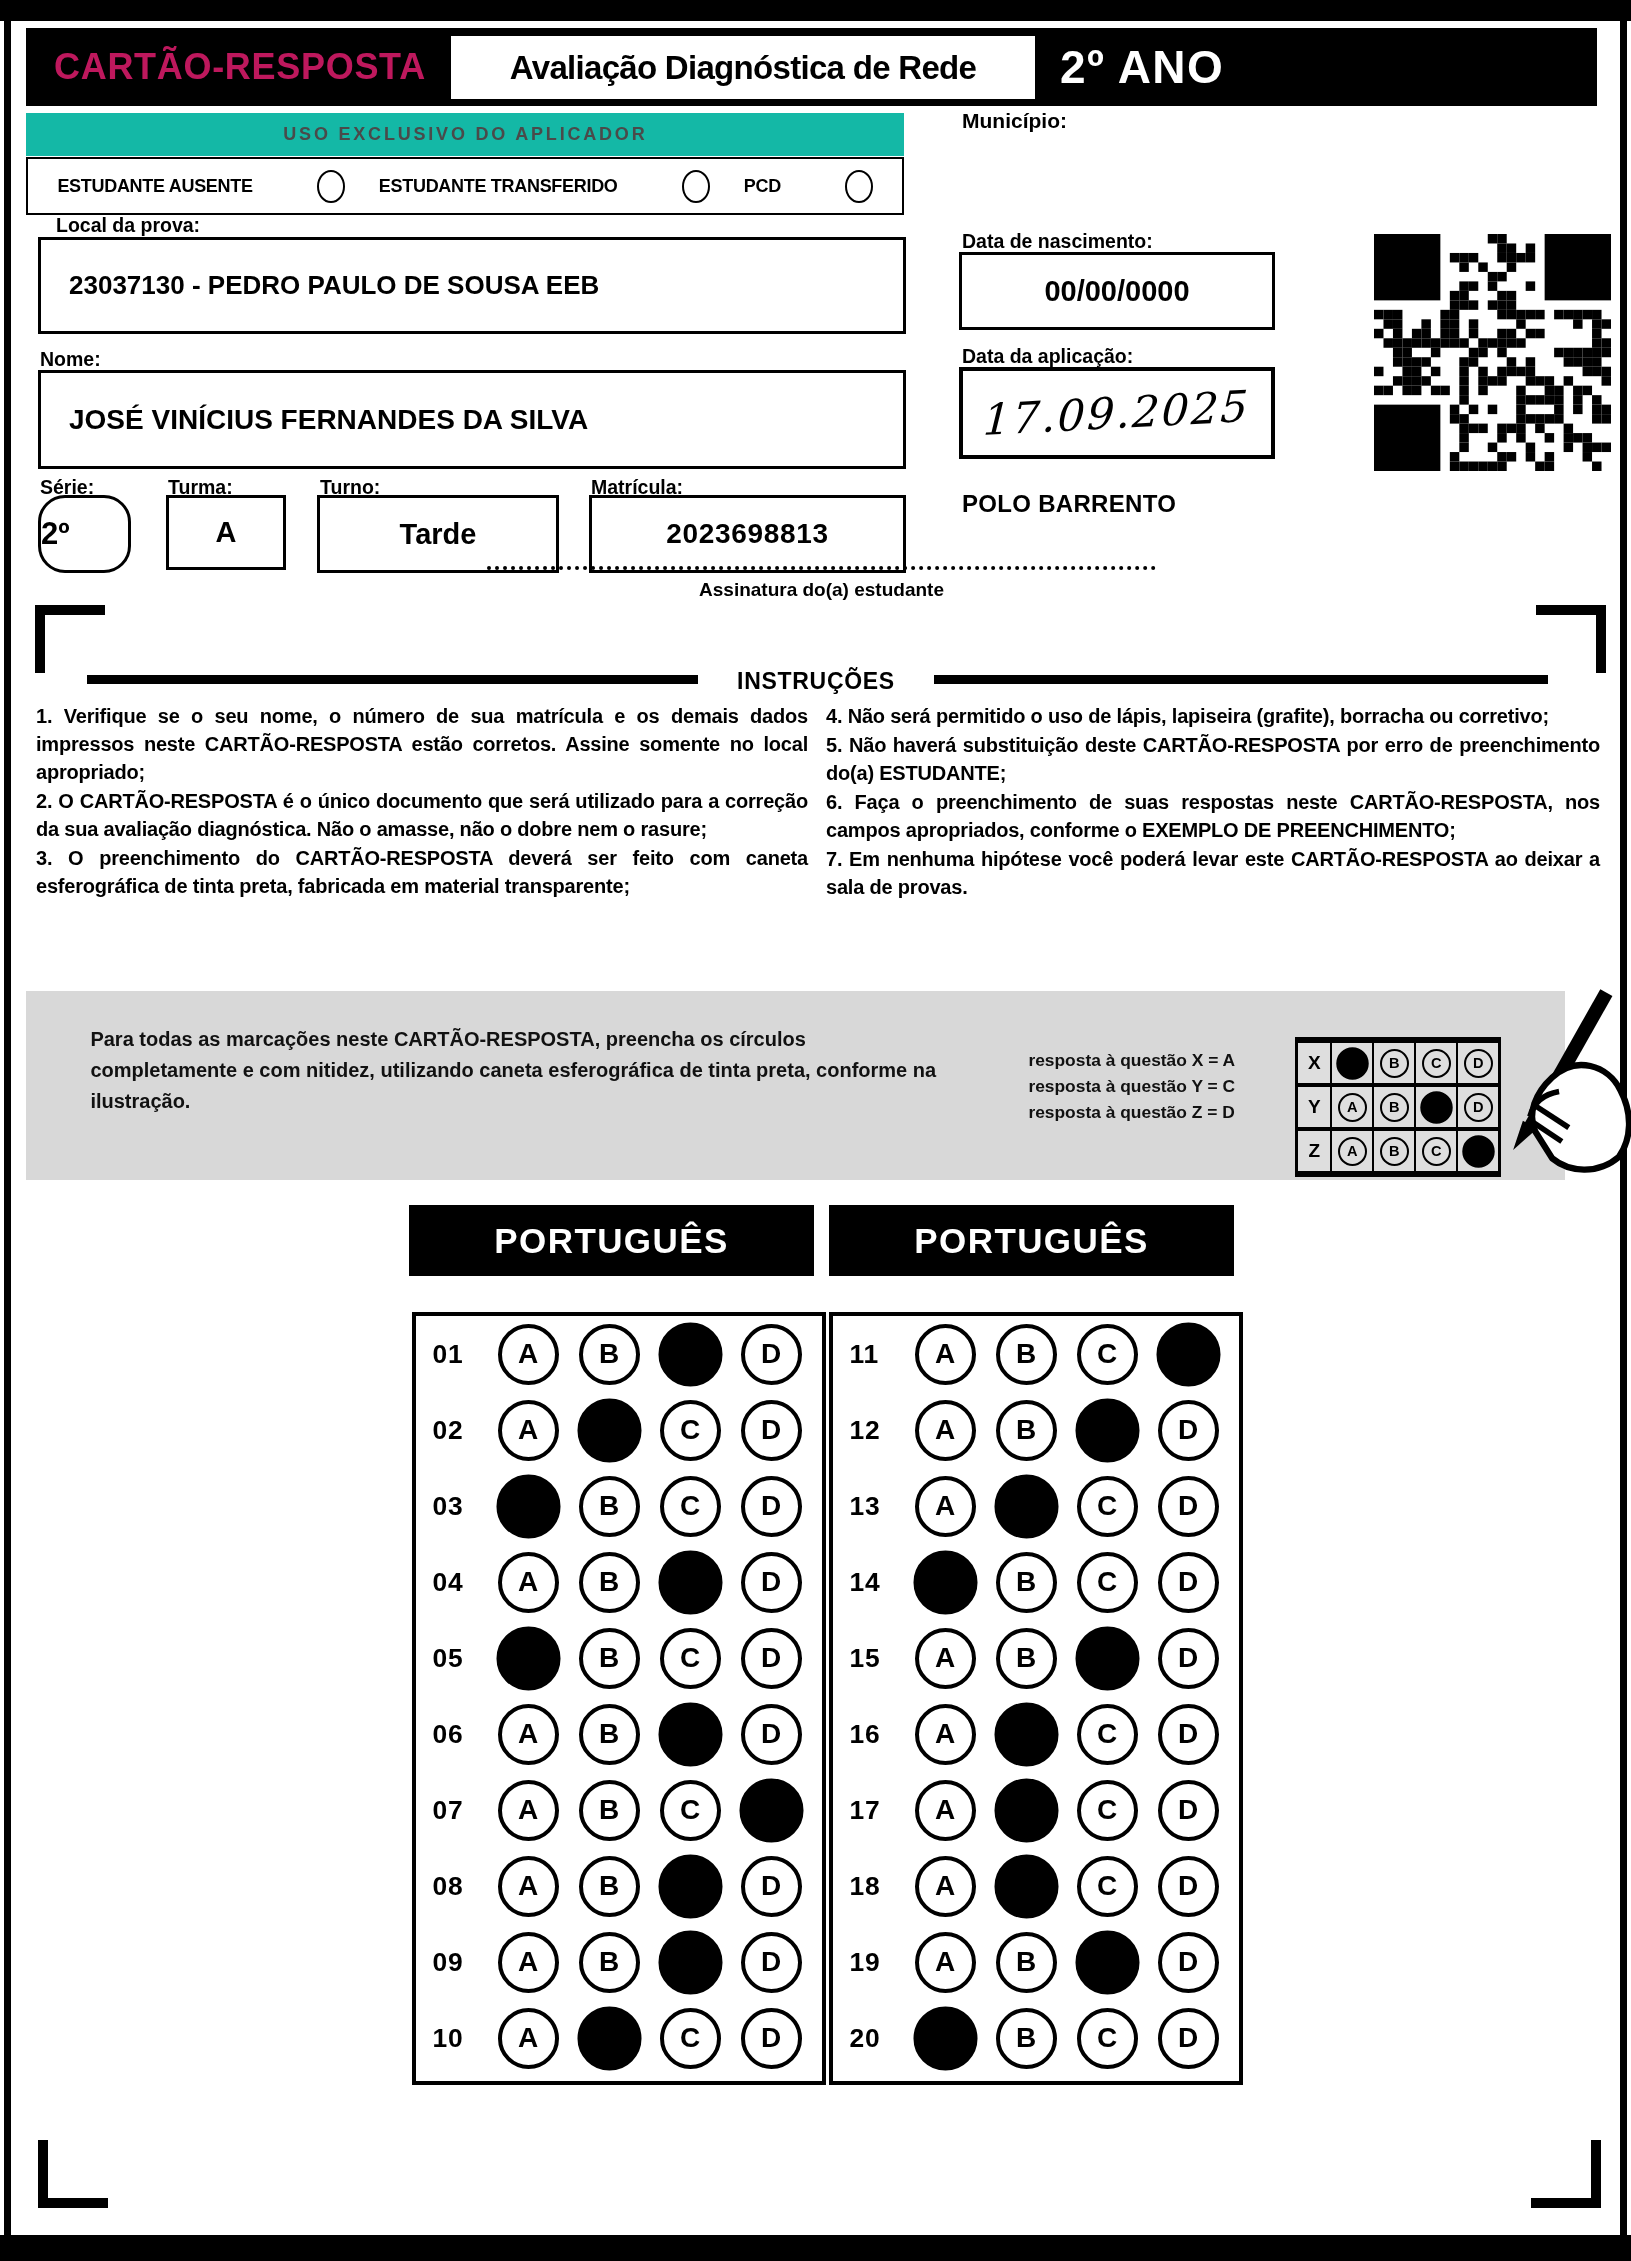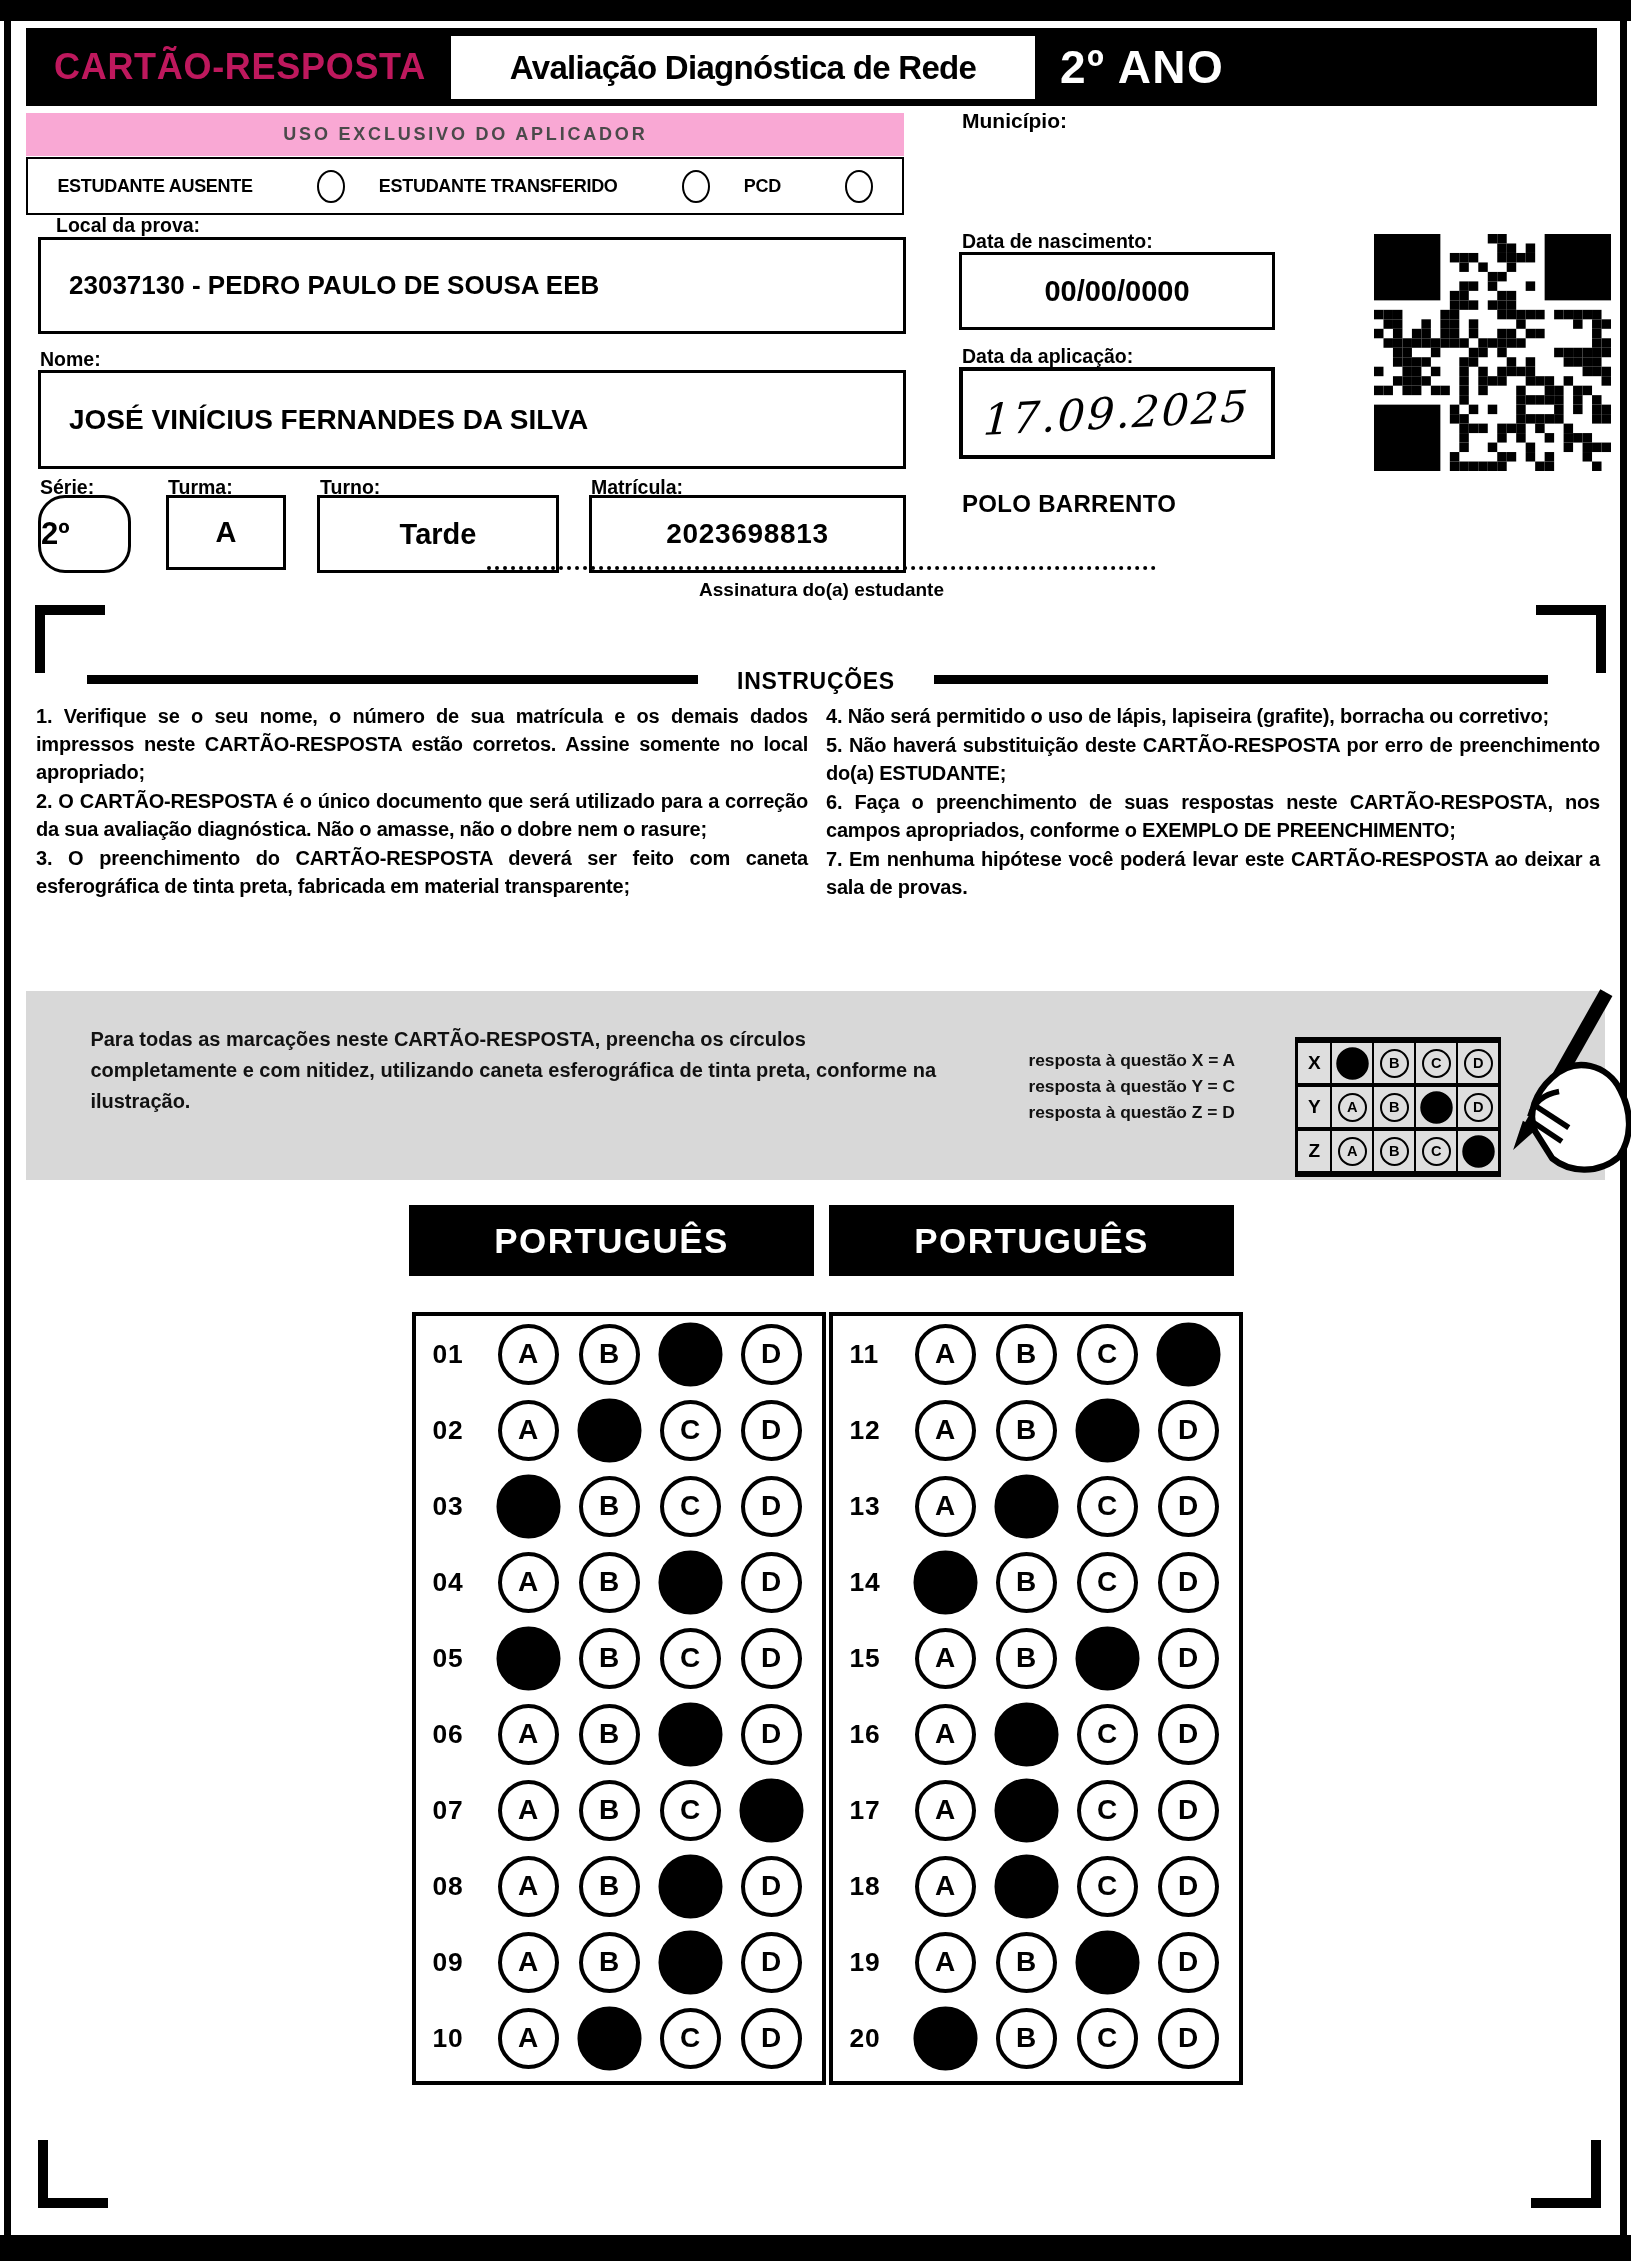--- a/index.html
+++ b/index.html
@@ -23,21 +23,21 @@
   .hdr-black{position:absolute;left:26.4px;top:28px;width:1571px;height:78px;background:#000;}
   .card-title{position:absolute;left:54px;top:28px;height:78px;display:flex;align-items:center;
               color:#be185d;font-size:36px;font-weight:700;letter-spacing:0.7px;}
   .hdr-white{position:absolute;left:451px;top:36px;width:584px;height:63px;background:#fff;
              display:flex;align-items:center;justify-content:center;}
   .hdr-white span{font-size:33px;font-weight:700;letter-spacing:-0.7px;}
   .grade{position:absolute;left:1060px;top:28px;height:78px;display:flex;align-items:center;
          color:#fff;font-size:46px;font-weight:700;letter-spacing:1.4px;}
 
   
-  .uso-bar{position:absolute;left:26.4px;top:113px;width:878px;height:43px;background:#f9a8d4;
+  .uso-bar{position:absolute;left:26.4px;top:113px;width:878px;height:43px;background:#14b8a6;
            display:flex;align-items:center;justify-content:center;}
   .uso-bar span{color:#4a4a4a;font-size:18px;font-weight:700;letter-spacing:2.8px;}
   .presence-box{position:absolute;left:26.4px;top:157px;width:878px;height:58px;border:2.8px solid #000;
                 box-sizing:border-box;display:flex;align-items:center;justify-content:space-between;
                 padding:0 29px;background:#fff;}
   .pres-item{display:flex;align-items:center;gap:45px;}
   .pres-label{font-size:18px;font-weight:700;letter-spacing:-0.3px;}
   .pres-circle{width:24px;height:29px;border:2.1px solid #000;border-radius:50%;margin-left:19.5px;}
 
   
@@ -92,21 +92,21 @@
   .rule{position:absolute;top:675px;height:9px;background:#000;}
   .rule-l{left:87px;width:611px;}
   .rule-r{left:934px;width:614px;}
   .instr-col{position:absolute;top:701px;}
   .instr-col-l{left:35px;width:774px;}
   .instr-col-r{left:825px;width:776px;}
   .instr-p{margin:1px;font-size:20px;font-weight:700;line-height:28px;text-align:justify;
            letter-spacing:-0.2px;}
 
   
-  .ex-band{position:absolute;left:26.4px;top:991px;width:1539px;height:189px;background:#d8d8d8;padding-left:40px;}
+  .ex-band{position:absolute;left:26.4px;top:991px;width:1539px;height:189px;background:#d8d8d8;}
   .ex-note{position:absolute;left:64px;top:33px;width:863px;font-size:20px;font-weight:700;
            line-height:31px;color:#111;}
   .ex-legend{position:absolute;left:1002px;top:56px;}
   .legend-line{font-size:17.4px;font-weight:700;line-height:26px;color:#111;}
   .ex-grid{position:absolute;left:1269px;top:46px;border-top:6.3px solid #000;border-bottom:6.3px solid #000;
            border-left:3.5px solid #000;border-right:3.5px solid #000;background:#dedede;}
   .ex-row{display:flex;border-bottom:4.9px solid #000;}
   .ex-row:last-child{border-bottom:none;}
   .ex-label{width:32px;height:40px;display:flex;align-items:center;justify-content:center;
             font-size:19px;font-weight:700;}

